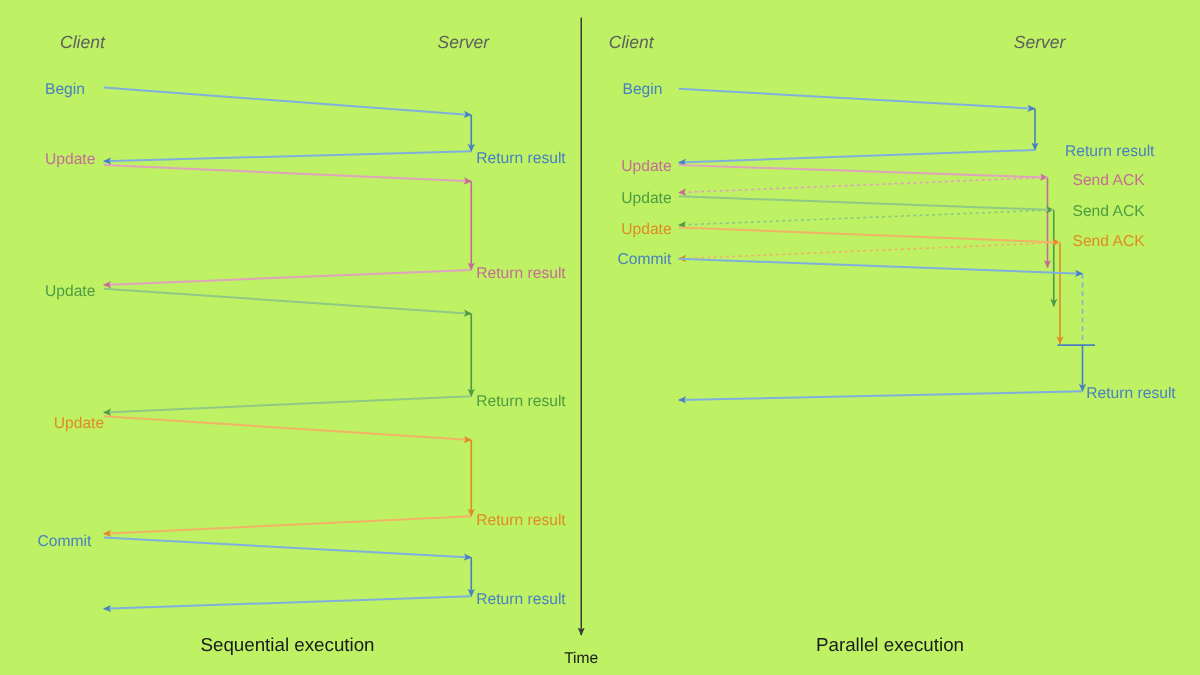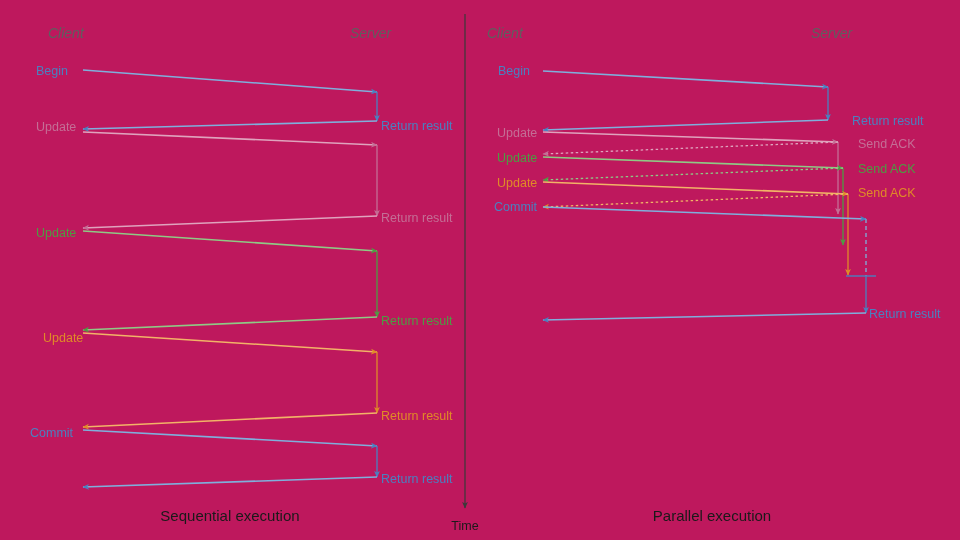--- a/index.html
+++ b/index.html
@@ -10,21 +10,21 @@
   body {
     width: 960px;
     height: 540px;
     font-family: "Liberation Sans", sans-serif;
     overflow: hidden;
   }
   #stage {
     position: relative;
     width: 960px;
     height: 540px;
-    background: #be185d;
+    background: #bef264;
   }
   svg#diagram {
     position: absolute;
     left: 0;
     top: 0;
     width: 960px;
     height: 540px;
     display: block;
   }
   text {

